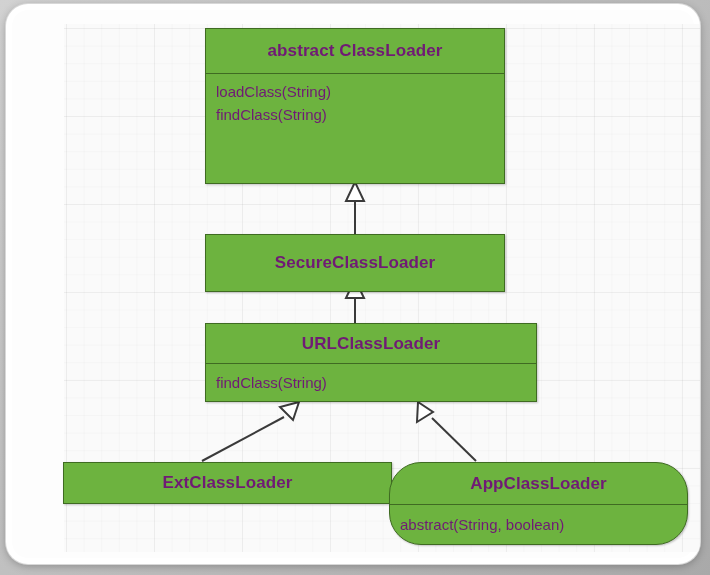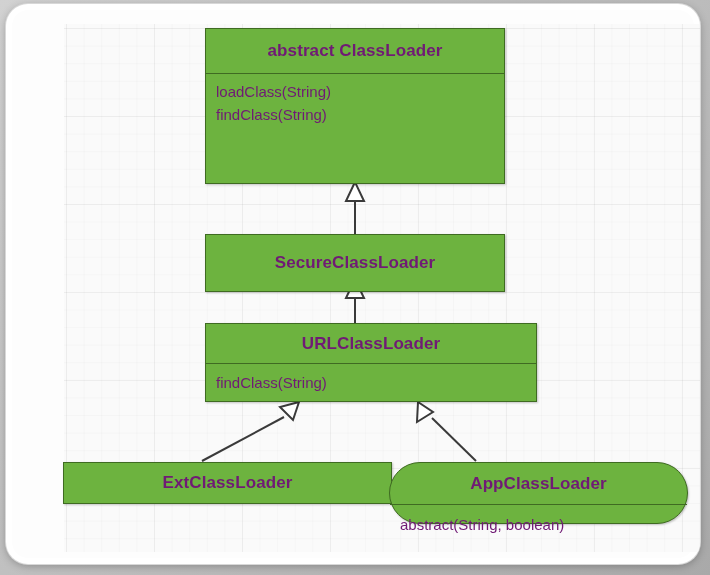--- a/index.html
+++ b/index.html
@@ -169,21 +169,21 @@
         <div class="uml-divider"></div>
         <div class="uml-members" style="padding-top:7px;">
           <div class="uml-member">findClass(String)</div>
         </div>
       </div>
 
       <div class="uml-class" style="left:35px; top:458px; width:329px; height:42px;margin-left:22px;">
         <div class="uml-title">ExtClassLoader</div>
       </div>
 
-      <div class="uml-class has-members" style="left:383px; top:458px; width:299px; height:62px;border-radius:32px;">
+      <div class="uml-class has-members" style="left:383px; top:458px; width:299px; height:83px;border-radius:32px;">
         <div class="uml-title" style="height:41px;">AppClassLoader</div>
         <div class="uml-divider"></div>
         <div class="uml-members" style="padding-top:8px;">
           <div class="uml-member">abstract(String, boolean)</div>
         </div>
       </div>
 
     </div>
   </div>
 </div>

